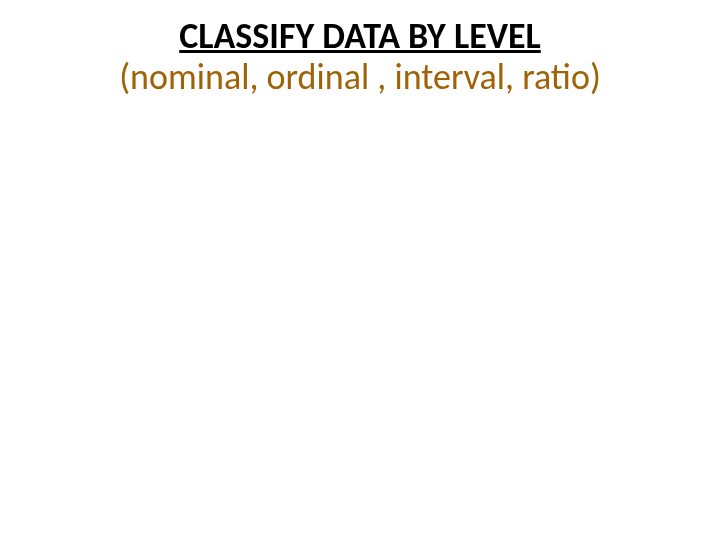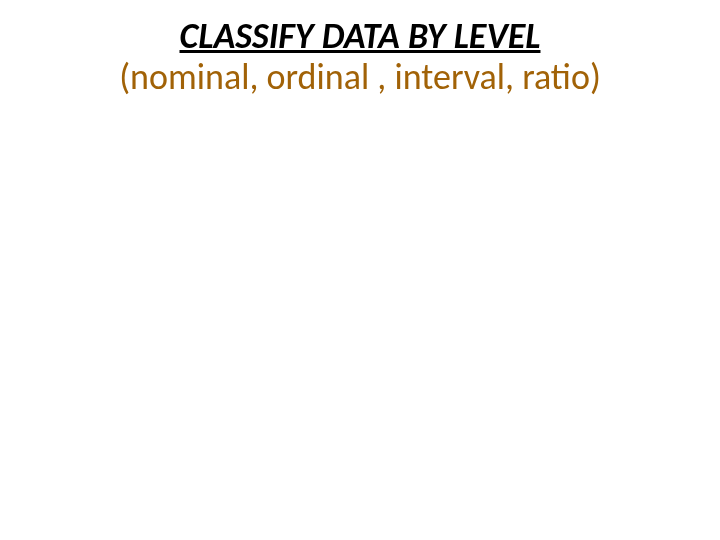--- a/index.html
+++ b/index.html
@@ -21,21 +21,20 @@
     }
     .title-block {
       text-align: center;
       line-height: 1.15;
     }
     .title-line {
       font-size: 36px;
       font-weight: bold;
       text-decoration: underline;
       color: #000000;
-      font-style: italic;
     }
     .subtitle-line {
       font-size: 36px;
       font-weight: normal;
       color: #a16207;
     }
   </style>
 </head>
 <body>
 

